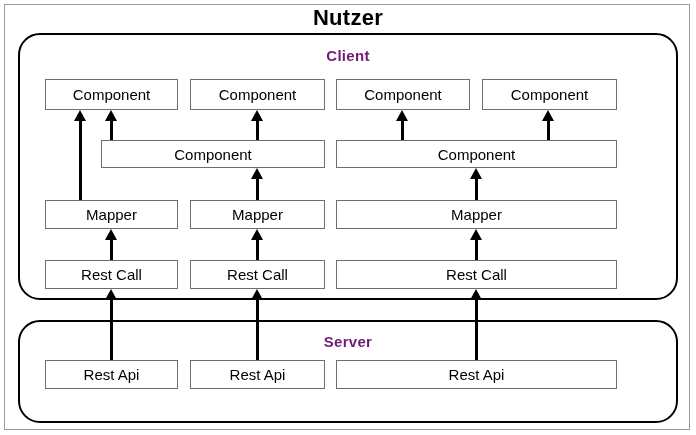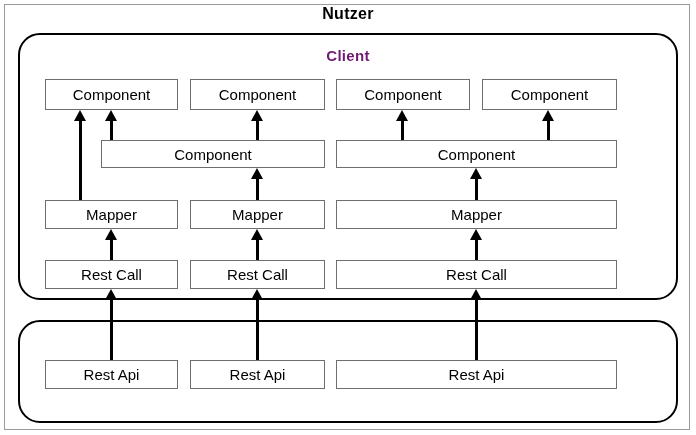--- a/index.html
+++ b/index.html
@@ -25,21 +25,21 @@
     border: 1px solid #9a9a9a;
     box-sizing: border-box;
     background: #ffffff;
   }
   .outer-title {
     position: absolute;
     left: 0;
     top: 5px;
     width: 696px;
     text-align: center;
-    font-size: 16px;
+    font-size: 22px;
     font-weight: bold;
     color: #000000;
     letter-spacing: 0.3px;
   }
   
   .group {
     position: absolute;
     border: 2.5px solid #000000;
     border-radius: 22px;
     box-sizing: border-box;
@@ -91,20 +91,21 @@
 
 <div id="canvas">
 
   <div class="outer-frame"></div>
   <div class="outer-title">Nutzer</div>
 
   <div class="group" style="left:18px; top:33px; width:660px; height:267px;"></div>
   <div class="group-title" style="left:18px; top:47px; width:660px;">Client</div>
 
   <div class="group" style="left:18px; top:320px; width:660px; height:103px;"></div>
+  <div class="group-title" style="left:18px; top:333px; width:660px;">Server</div>
 
   <div class="node" style="left:45px; top:79px; width:133px; height:31px;">Component</div>
   <div class="node" style="left:190px; top:79px; width:135px; height:31px;">Component</div>
   <div class="node" style="left:336px; top:79px; width:134px; height:31px;">Component</div>
   <div class="node" style="left:482px; top:79px; width:135px; height:31px;">Component</div>
 
   <div class="node" style="left:101px; top:140px; width:224px; height:28px;">Component</div>
   <div class="node" style="left:336px; top:140px; width:281px; height:28px;">Component</div>
 
   <div class="node" style="left:45px; top:200px; width:133px; height:29px;">Mapper</div>

